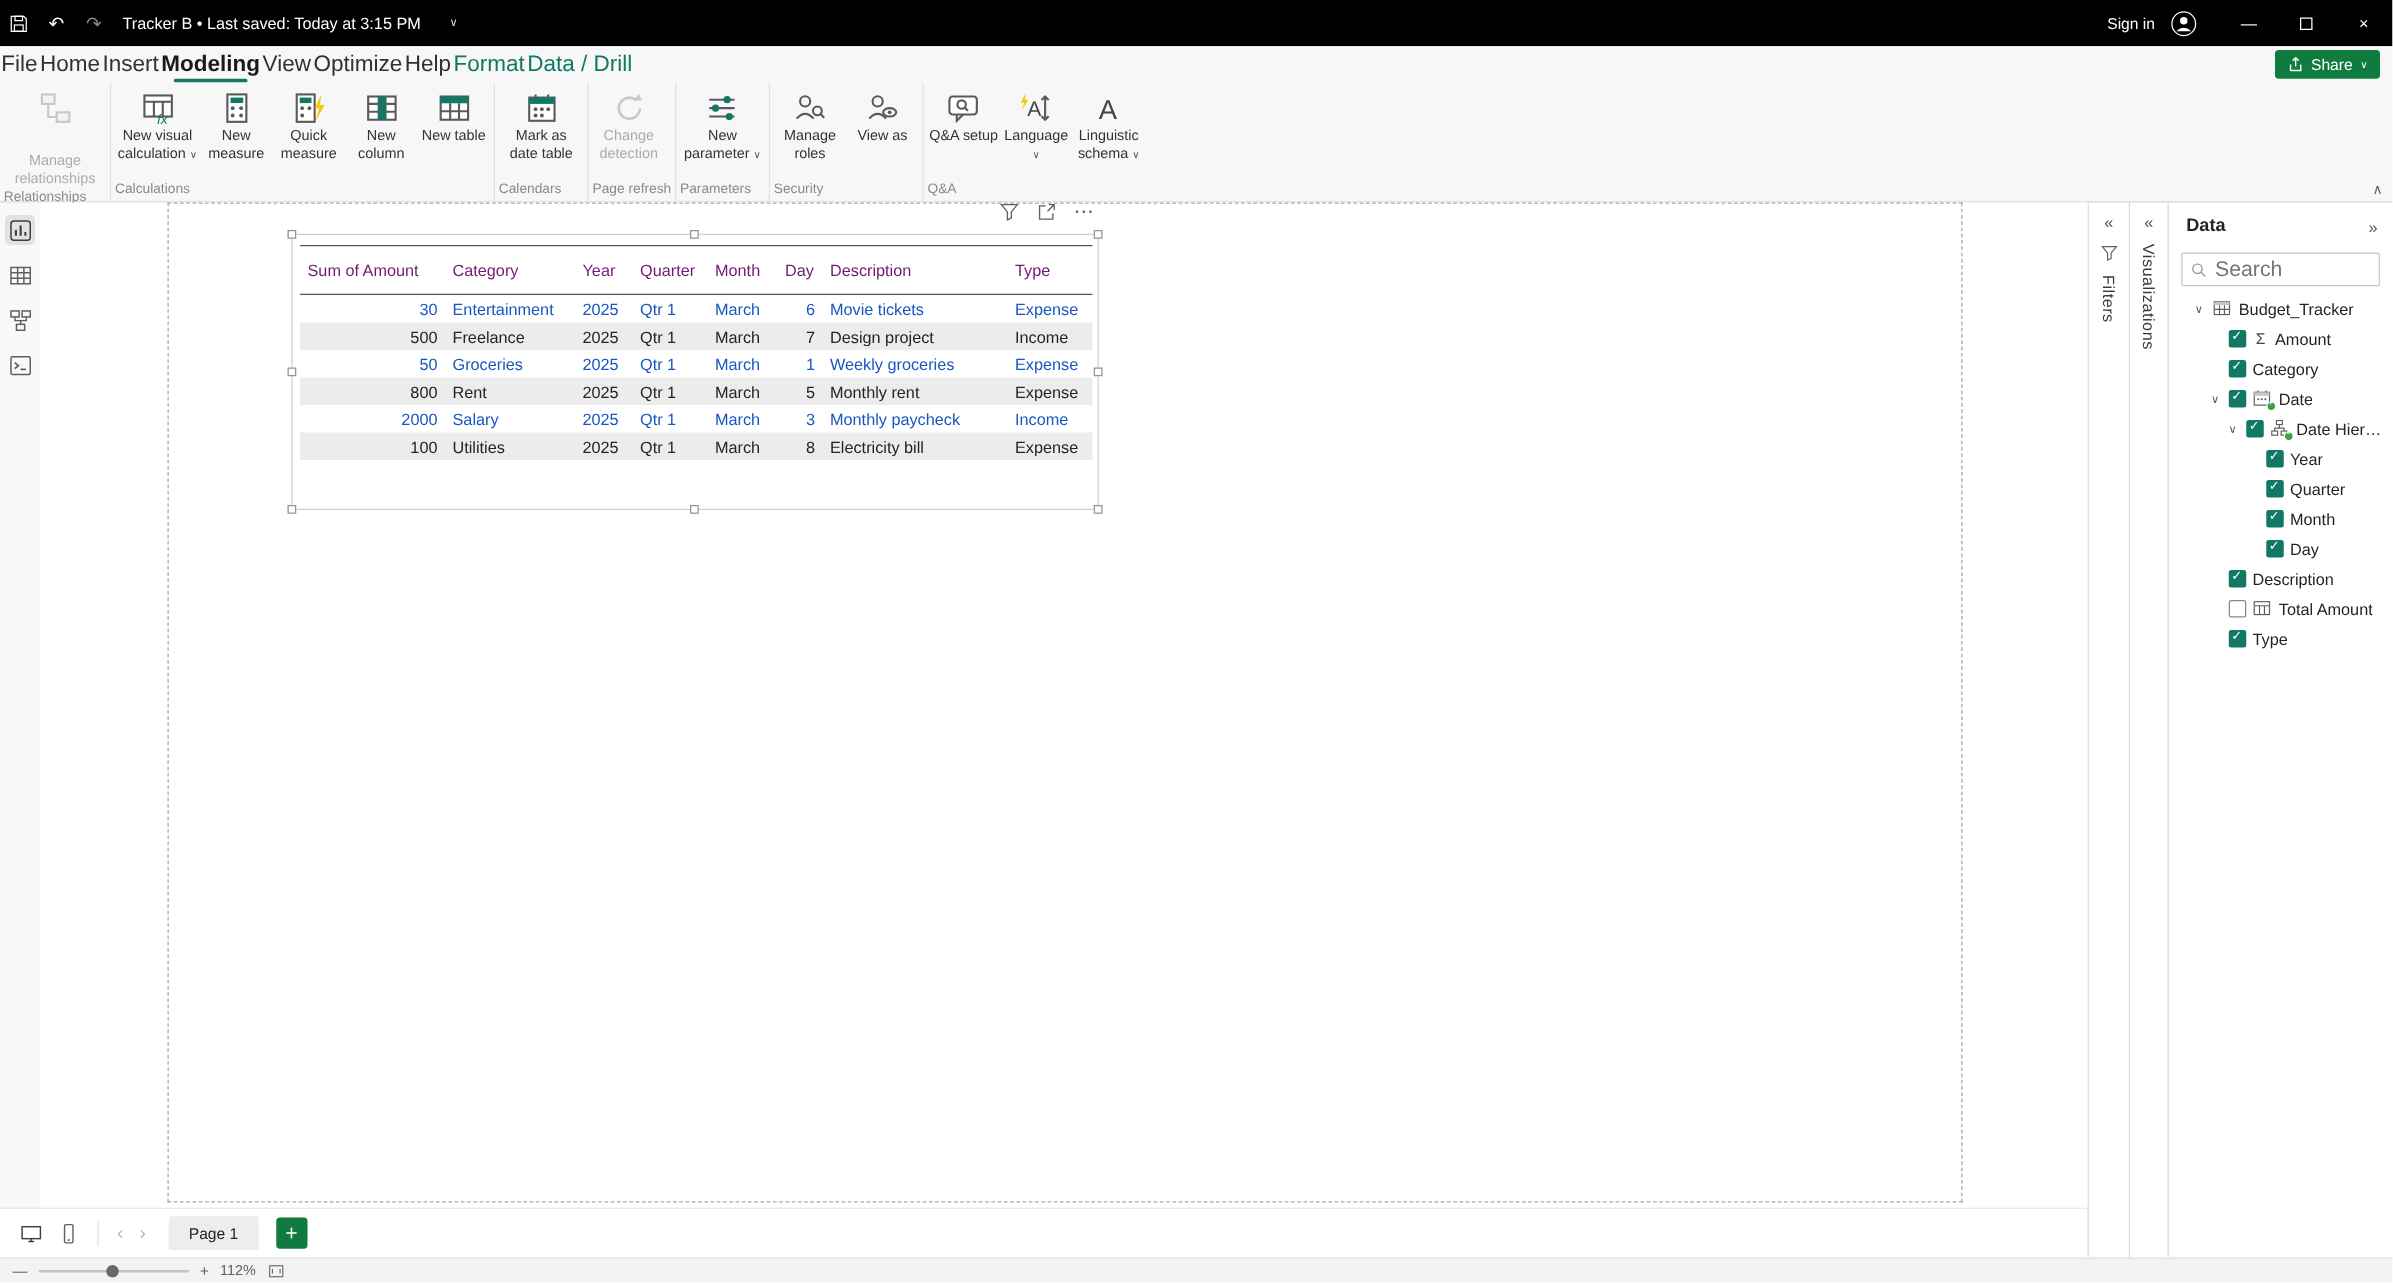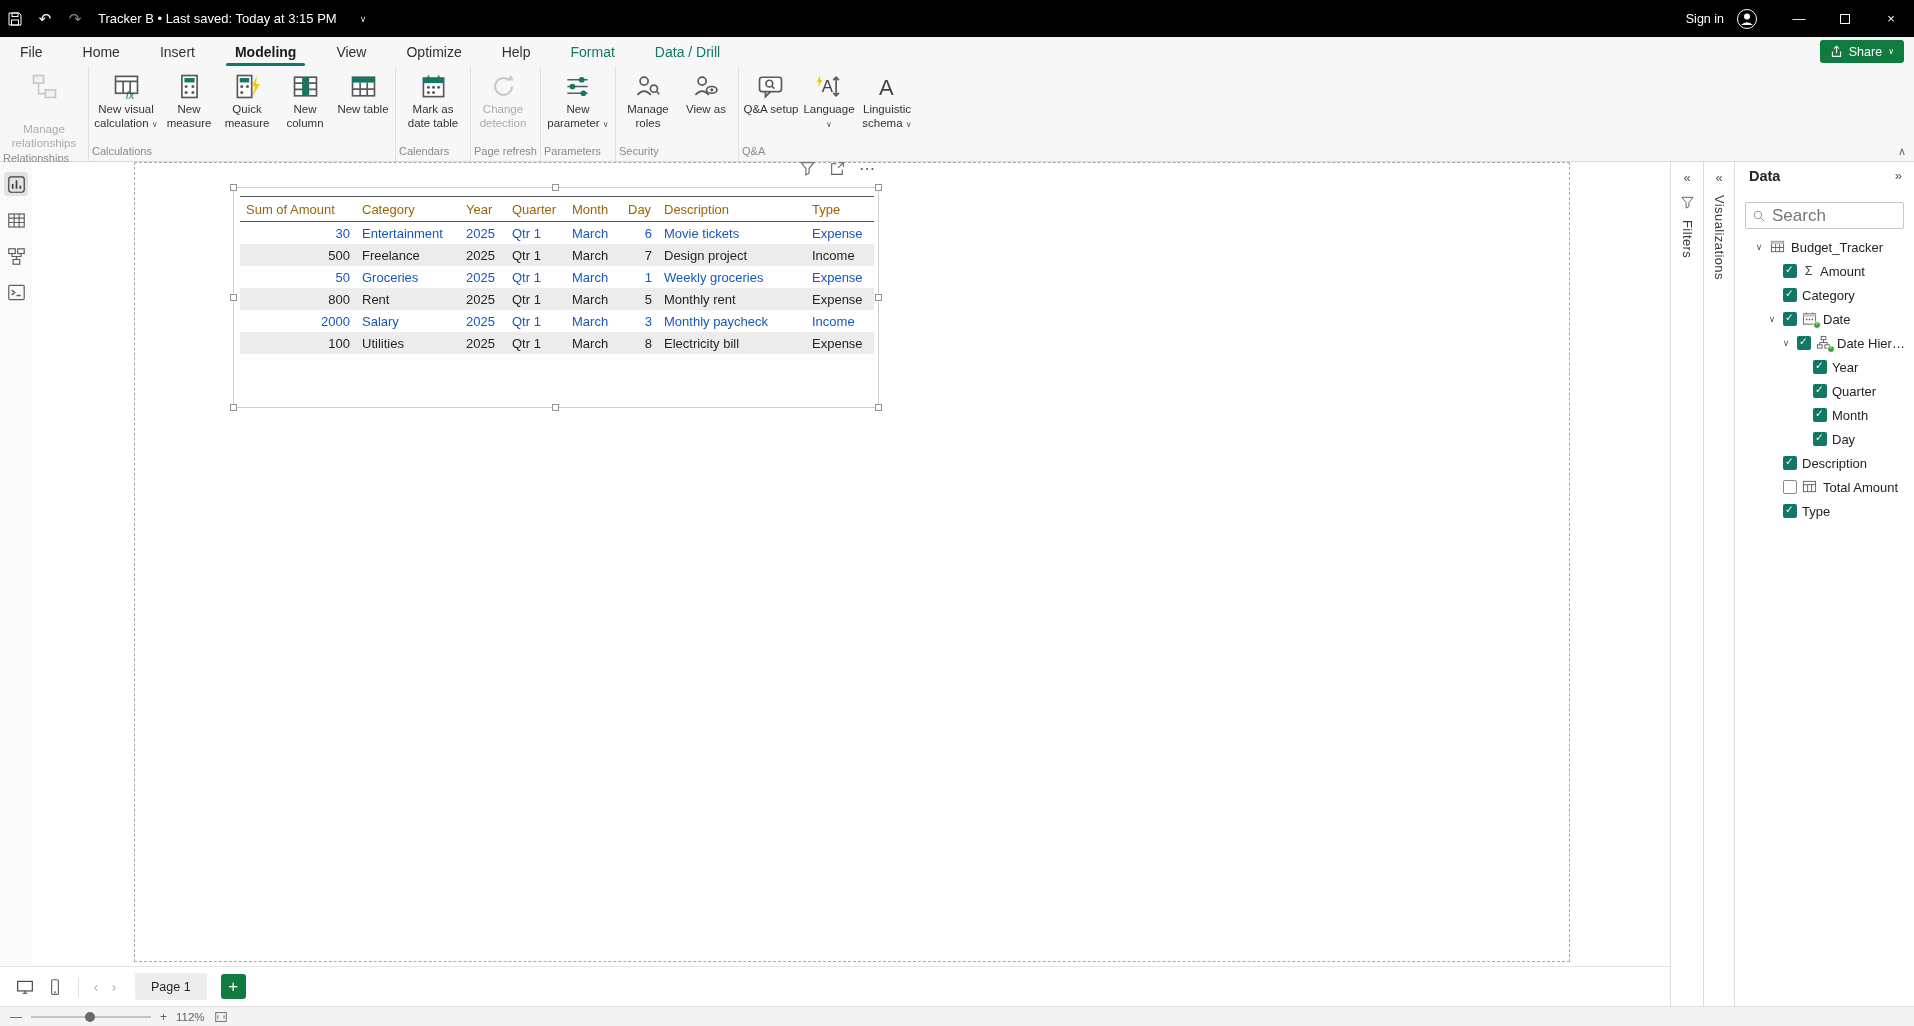--- a/index.html
+++ b/index.html
@@ -14,21 +14,21 @@
   .tb-title { margin-left:8px; display:flex; align-items:center; gap:23px; }
   .tb-title .chev { font-size:9px; color:#ddd; }
   .tb-spacer { flex:1; }
   .signin { font-size:12.5px; margin-right:12px; cursor:pointer; }
   .avatar { width:22px; height:22px; margin-right:18px; cursor:pointer; }
   .winbtn { width:46px; height:37px; display:flex; align-items:center; justify-content:center; font-size:13px; cursor:pointer; }
   .max-box { width:10px; height:10px; border:1px solid #fff; display:inline-block; }
 
   
   .tabsrow { height:29px; background:#f7f7f7; display:flex; align-items:stretch; position:relative; flex:none; }
-  .rtab { padding:0 20px; display:flex; align-items:center; font-size:14px; color:#323130; cursor:pointer; position:relative; }
+  .rtab { padding:0 1px; display:flex; align-items:center; font-size:18px; color:#323130; cursor:pointer; position:relative; }
   .rtab.active { font-weight:bold; color:#1b1a19; }
   .rtab.active::after { content:""; position:absolute; left:11px; right:11px; bottom:0; height:3px; border-radius:2px; background:var(--accent); }
   .rtab.accent { color:var(--accent); }
   .share-btn { position:absolute; right:10px; top:3px; height:23px; background:var(--share); color:#fff; border-radius:3px; display:flex; align-items:center; gap:6px; padding:0 10px; font-size:12.5px; cursor:pointer; }
   .share-btn .chev { font-size:8px; }
 
   
   .ribbon { height:96px; background:#f7f7f7; border-bottom:1px solid #d9d9d9; display:flex; position:relative; flex:none; }
   .rgroup { display:flex; flex-direction:column; padding:0 3px; }
   .rgroup + .rgroup { border-left:1px solid #e2e2e2; }
@@ -59,21 +59,21 @@
   .vtoolbar { position:absolute; top:-29px; right:2px; display:flex; align-items:center; gap:13px; color:#5f5f5f; }
   .vtoolbar .vt { cursor:pointer; display:flex; align-items:center; }
   .vtoolbar .more { font-size:16px; letter-spacing:1px; }
   .handle { position:absolute; width:7px; height:7px; background:#fff; border:1px solid #949494; }
   .h-tl{left:-4px;top:-4px} .h-tc{left:50%;margin-left:-4px;top:-4px} .h-tr{right:-4px;top:-4px}
   .h-ml{left:-4px;top:50%;margin-top:-4px} .h-mr{right:-4px;top:50%;margin-top:-4px}
   .h-bl{left:-4px;bottom:-4px} .h-bc{left:50%;margin-left:-4px;bottom:-4px} .h-br{right:-4px;bottom:-4px}
 
   .ptable { margin:8px 4px 0 6px; font-size:13px; }
   .trow { display:grid; grid-template-columns:116px 104px 46px 60px 56px 36px 148px 62px; align-items:center; height:22px; }
-  .trow.thead { height:26px; border-top:1px solid #555; border-bottom:1px solid #555; color:#a16207; }
+  .trow.thead { height:40px; border-top:1px solid #555; border-bottom:1px solid #555; color:#701a75; }
   .trow.total-row { height:26px; border-top:1px solid #555; }
   .c { padding:0 6px; white-space:nowrap; overflow:hidden; }
   .c.num { text-align:right; }
   .trow.hl { color:var(--blue); }
   .trow.band { background:var(--band); }
   .total-val { color:var(--pink); font-weight:bold; font-size:14.5px; }
 
   
   .pagebar { height:40px; background:#fff; border-top:1px solid #e4e4e4; display:flex; align-items:center; flex:none; padding-left:10px; }
   .pb-ic { width:30px; height:30px; display:flex; align-items:center; justify-content:center; color:#555; cursor:pointer; }
@@ -84,21 +84,21 @@
 
   
   .right-panels { display:flex; flex:none; }
   .strip { background:#fff; border-left:1px solid #dcdcdc; display:flex; flex-direction:column; align-items:center; padding-top:8px; gap:10px; }
   .strip.filters { width:33px; }
   .strip.viz { width:31px; }
   .strip .coll { font-size:13px; color:#555; cursor:pointer; }
   .vtext { writing-mode:vertical-rl; text-orientation:mixed; font-size:13px; color:#3b3a39; letter-spacing:.4px; }
 
   .datapanel { width:180px; background:#fff; border-left:1px solid #dcdcdc; display:flex; flex-direction:column; font-size:13px; }
-  .dp-head { height:32px; display:flex; justify-content:space-between; padding:6px 12px 0 14px; }
+  .dp-head { height:32px; display:flex; align-items:center; justify-content:space-between; padding:6px 12px 0 14px; }
   .dp-title { font-size:14.5px; font-weight:bold; }
   .dp-exp { font-size:13px; color:#555; cursor:pointer; }
   .searchbox { margin:8px 10px 6px; height:27px; border:1px solid #c8c6c4; border-radius:2px; background:#fff; display:flex; align-items:center; padding:0 6px; gap:6px; }
   .searchbox input { border:none; outline:none; flex:1; min-width:0; font-size:17px; font-family:inherit; color:#333; background:transparent; }
 
   .tree { flex:1; overflow:hidden; }
   .trowf { height:24px; display:flex; align-items:center; gap:5px; cursor:pointer; padding-right:4px; }
   .trowf .tchev { width:12px; font-size:9px; color:#555; text-align:center; flex:none; }
   .lvl0 { padding-left:18px; }
   .lvl1 { padding-left:48px; }

